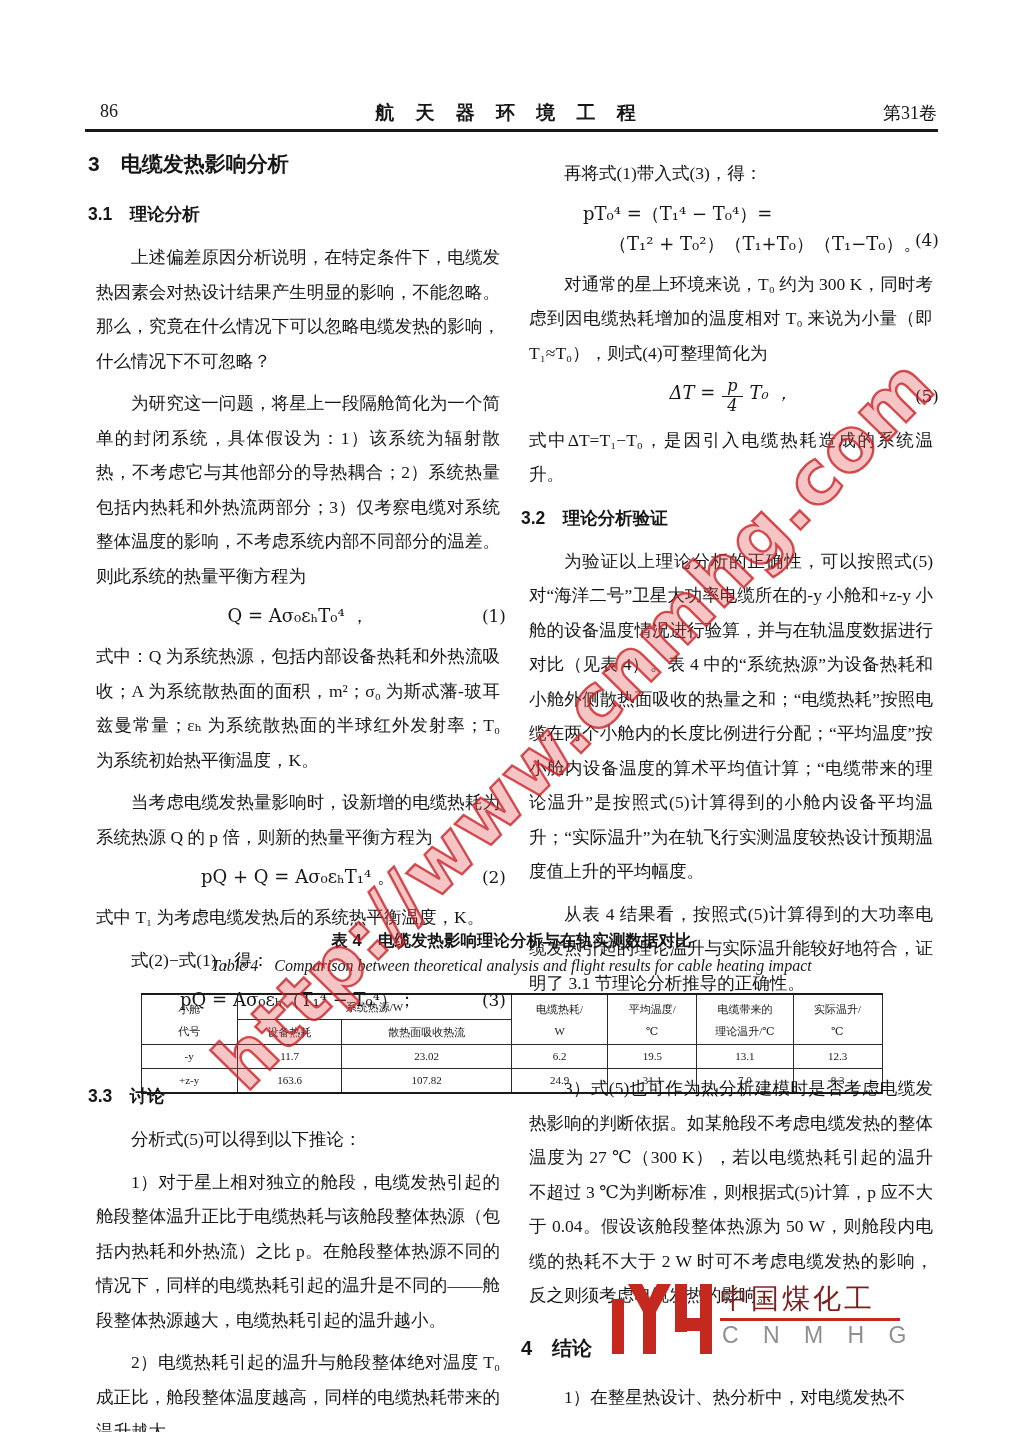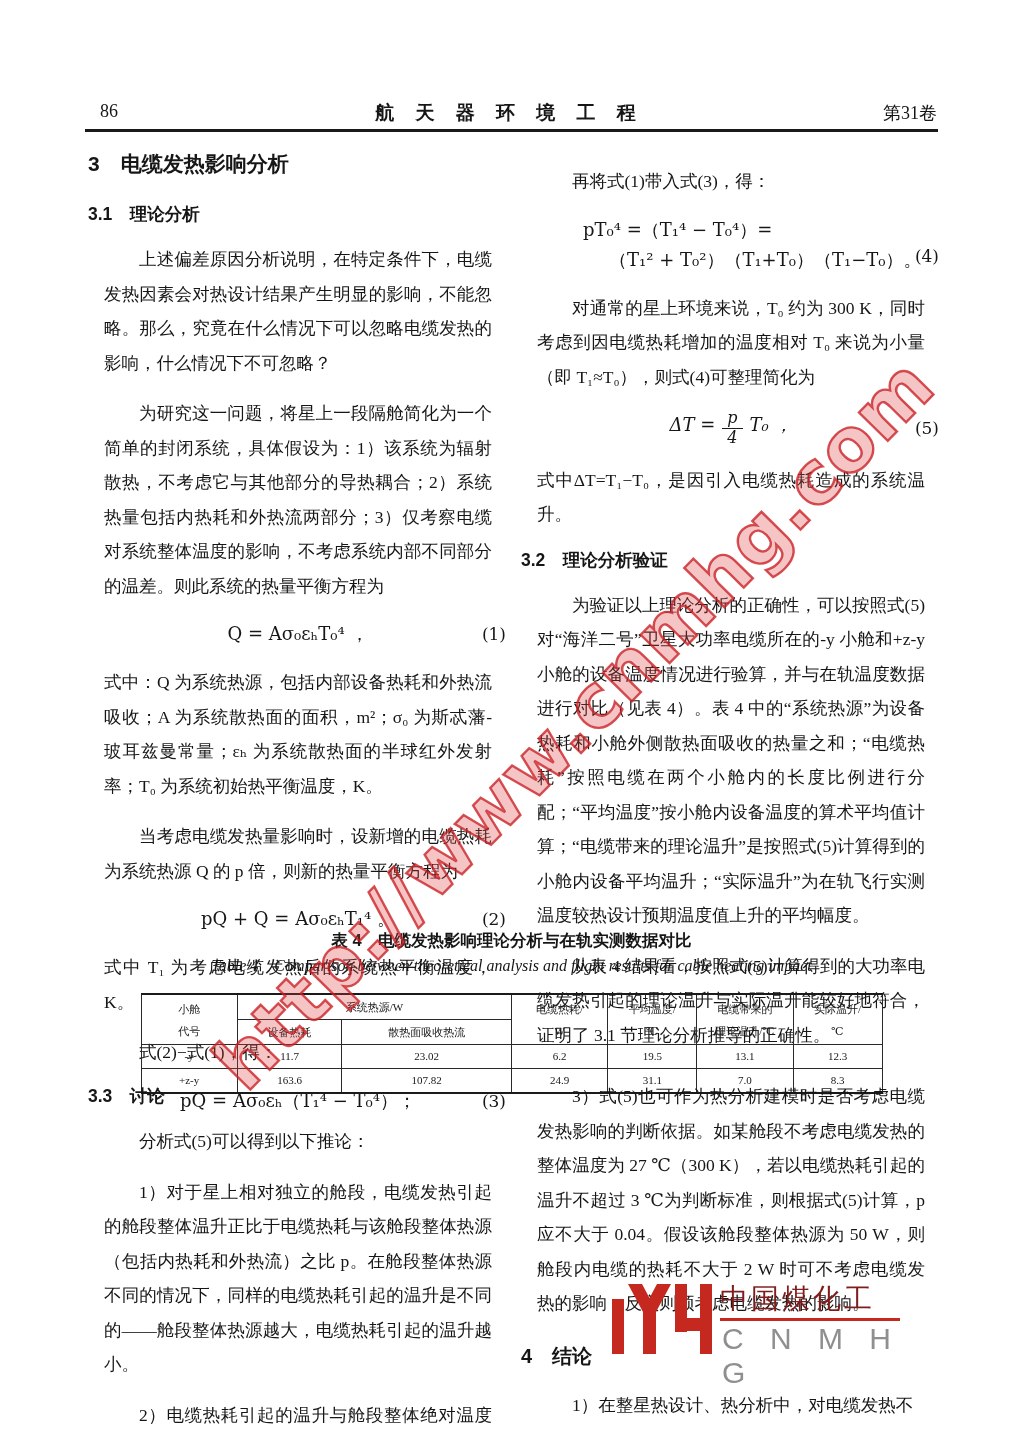--- a/index.html
+++ b/index.html
@@ -19,21 +19,21 @@
   .col{position:absolute;width:420px;}
   .col-lt{left:88px;top:150px;}
   .col-rt{left:521px;top:148px;}
   .col-lb{left:88px;top:1068px;}
   .col-rb{left:521px;top:1063px;}
   .h1{font-size:21px;font-weight:bold;margin:0 0 24px 0;
       font-family:"Liberation Sans","DejaVu Sans",sans-serif;}
   .h2{font-size:17.5px;font-weight:bold;margin:14px 0 14px 0;
       font-family:"Liberation Sans","DejaVu Sans",sans-serif;}
   .h2.first{margin-top:16px;}
-  p.body{font-size:17.5px;line-height:34.5px;margin:16px;text-align:justify;}
+  p.body{font-size:17.5px;line-height:34.5px;margin:8px;text-align:justify;}
   p.ind{text-indent:2em;}
   
   .eq{position:relative;font-size:18px;line-height:30px;margin:6px 0;
       font-family:"DejaVu Serif","DejaVu Sans",serif;}
   .eq .eb{display:block;text-align:center;}
   .eq .eb.left1{text-align:left;padding-left:62px;}
   .eq .eb.left2{text-align:left;padding-left:88px;}
   .eq .en{position:absolute;right:2px;top:50%;transform:translateY(-50%);
       font-style:normal;font-size:17px;}
   .frac{display:inline-block;vertical-align:middle;text-align:center;line-height:1.05;
@@ -59,21 +59,21 @@
       font-size:74px;font-weight:bold;letter-spacing:1px;text-align:center;
       color:rgba(222,60,62,0.30);
       -webkit-text-stroke:2.4px rgba(201,30,34,0.78);
       pointer-events:none;white-space:nowrap;}
   
   .logo{position:absolute;left:612px;top:1280px;width:312px;height:82px;}
   .logo svg{position:absolute;left:0;top:4px;}
   .logo .cn{position:absolute;left:108px;top:0px;font-size:28px;color:#7f1d1d;
       letter-spacing:3px;font-family:"Liberation Sans","DejaVu Sans",sans-serif;}
   .logo .rule{position:absolute;left:108px;top:38px;width:180px;height:2.5px;background:#c5281e;}
-  .logo .en{position:absolute;left:110px;top:42px;font-size:30px;color:#8f8f8f;
+  .logo .en{position:absolute;left:110px;top:42px;font-size:23px;color:#8f8f8f;
       letter-spacing:9px;font-family:"Liberation Sans","DejaVu Sans",sans-serif;}
 </style>
 </head>
 <body>
 
 <div class="hdr-page">86</div>
 <div class="hdr-journal">航 天 器 环 境 工 程</div>
 <div class="hdr-vol">第31卷</div>
 <div class="hdr-rule"></div>
 

